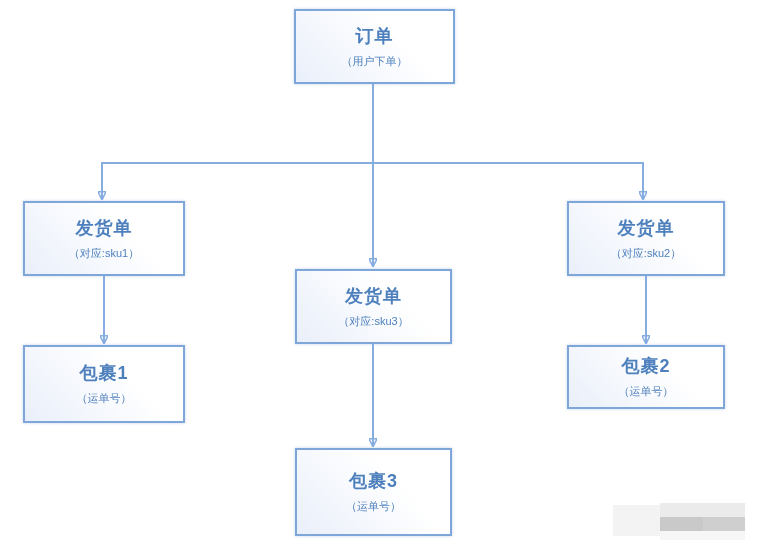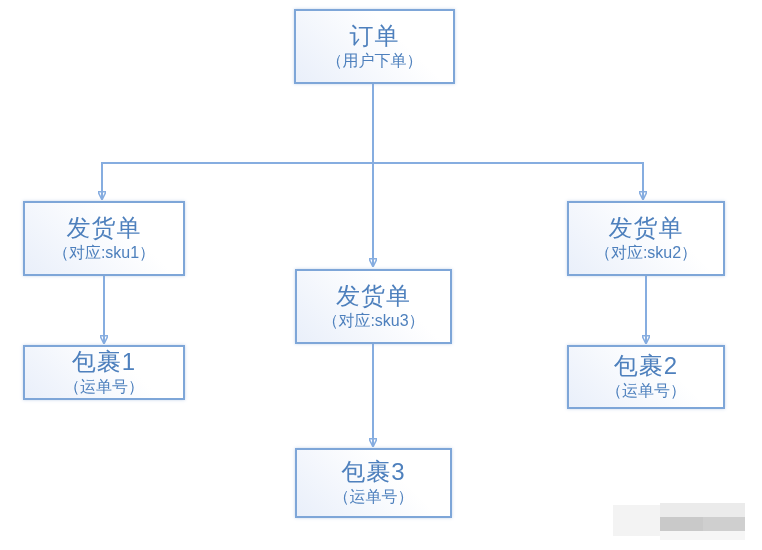--- a/index.html
+++ b/index.html
@@ -34,39 +34,39 @@
     background: linear-gradient(225deg, #ffffff 35%, #e9effa 100%);
     box-shadow: 0 0 3px rgba(130,165,210,0.45);
     display: flex;
     flex-direction: column;
     align-items: center;
     justify-content: center;
     text-align: center;
   }
   .node .title {
     color: #4e80bd;
-    font-size: 24px;
-    font-weight: 400;
+    font-size: 18px;
+    font-weight: 700;
     line-height: 24px;
     letter-spacing: 1px;
   }
   .node .subtitle {
     color: #4e80bd;
-    font-size: 16px;
+    font-size: 11px;
     line-height: 18px;
     margin-top: 4px;
   }
   
   .n-order    { left: 294px; top:   9px; width: 161px; height: 75px; }
   .n-ship1    { left:  23px; top: 201px; width: 162px; height: 75px; }
   .n-ship3    { left: 295px; top: 269px; width: 157px; height: 75px; }
   .n-ship2    { left: 567px; top: 201px; width: 158px; height: 75px; }
-  .n-pkg1     { left:  23px; top: 345px; width: 162px; height: 55px; }
+  .n-pkg1     { left:  23px; top: 345px; width: 162px; height: 78px; }
   .n-pkg2     { left: 567px; top: 345px; width: 158px; height: 64px; }
-  .n-pkg3     { left: 295px; top: 448px; width: 157px; height: 70px; }
+  .n-pkg3     { left: 295px; top: 448px; width: 157px; height: 88px; }
   
   .watermark {
     position: absolute;
     left: 613px;
     top: 500px;
     width: 132px;
     height: 40px;
   }
   .watermark .px { position: absolute; }
   .px-a { left: 0;    top: 5px;  width: 47px; height: 31px; background: #f3f3f3; }

